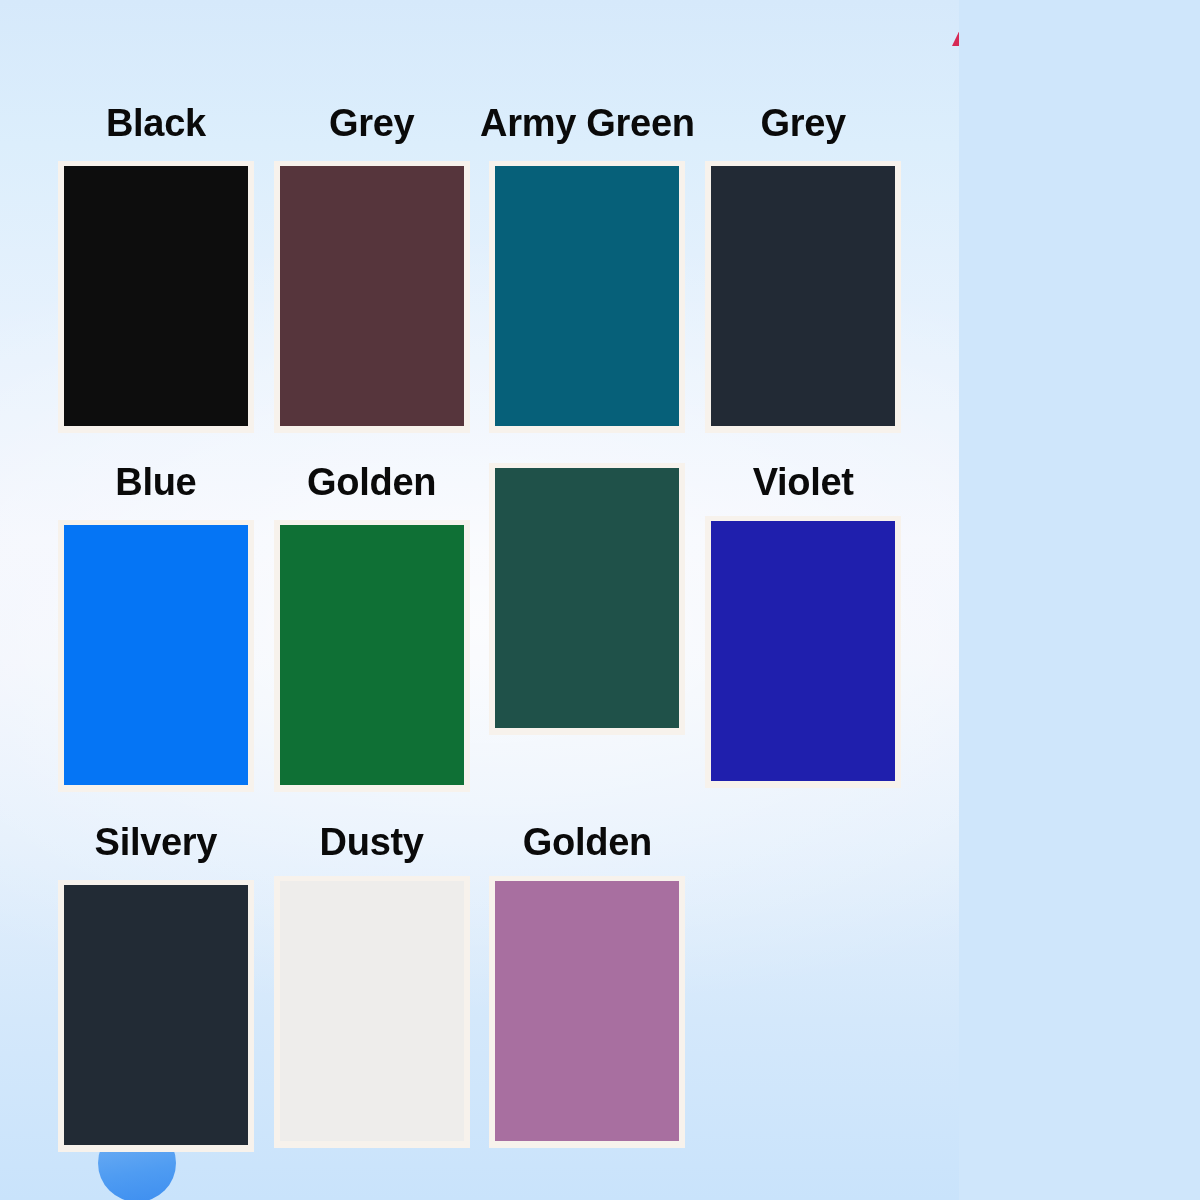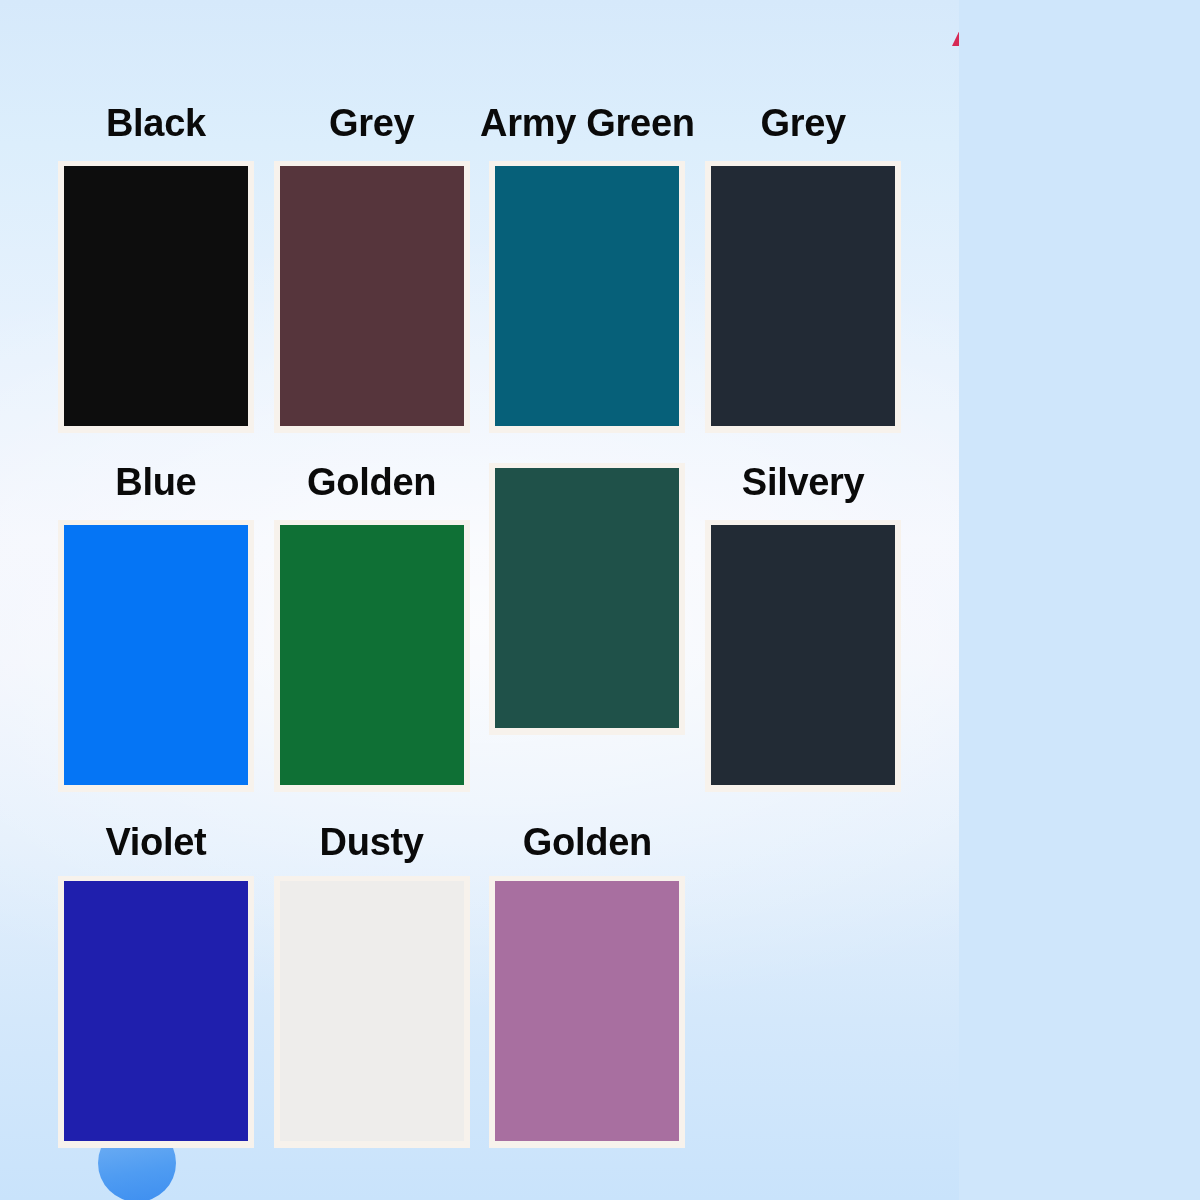--- a/index.html
+++ b/index.html
@@ -181,34 +181,34 @@
         <div class="swatch-fill" style="background: rgb(15, 112, 53);"></div>
       </div>
     </div>
 
     <div class="cell r2">
       <div class="swatch-frame" style="background: rgb(247, 242, 236);">
         <div class="swatch-fill" style="background: rgb(31, 81, 73);"></div>
       </div>
     </div>
 
-    <div class="cell r2">
-      <div class="swatch-label">Silvery</div>
-      <div class="swatch-frame" style="background: rgb(247, 242, 236);">
-        <div class="swatch-fill" style="background: rgb(34, 43, 53);"></div>
-      </div>
-    </div>
-
     <div class="cell r3">
       <div class="swatch-label">Violet</div>
       <div class="swatch-frame" style="background: rgb(247, 242, 236);">
         <div class="swatch-fill" style="background: rgb(31, 31, 173);"></div>
       </div>
     </div>
 
+    <div class="cell r2">
+      <div class="swatch-label">Silvery</div>
+      <div class="swatch-frame" style="background: rgb(247, 242, 236);">
+        <div class="swatch-fill" style="background: rgb(34, 43, 53);"></div>
+      </div>
+    </div>
+
 
     <div class="cell r3">
       <div class="swatch-label">Dusty</div>
       <div class="swatch-frame" style="background: rgb(247, 242, 236);">
         <div class="swatch-fill" style="background: rgb(238, 237, 235);"></div>
       </div>
     </div>
 
     <div class="cell r3">
       <div class="swatch-label">Golden</div>

